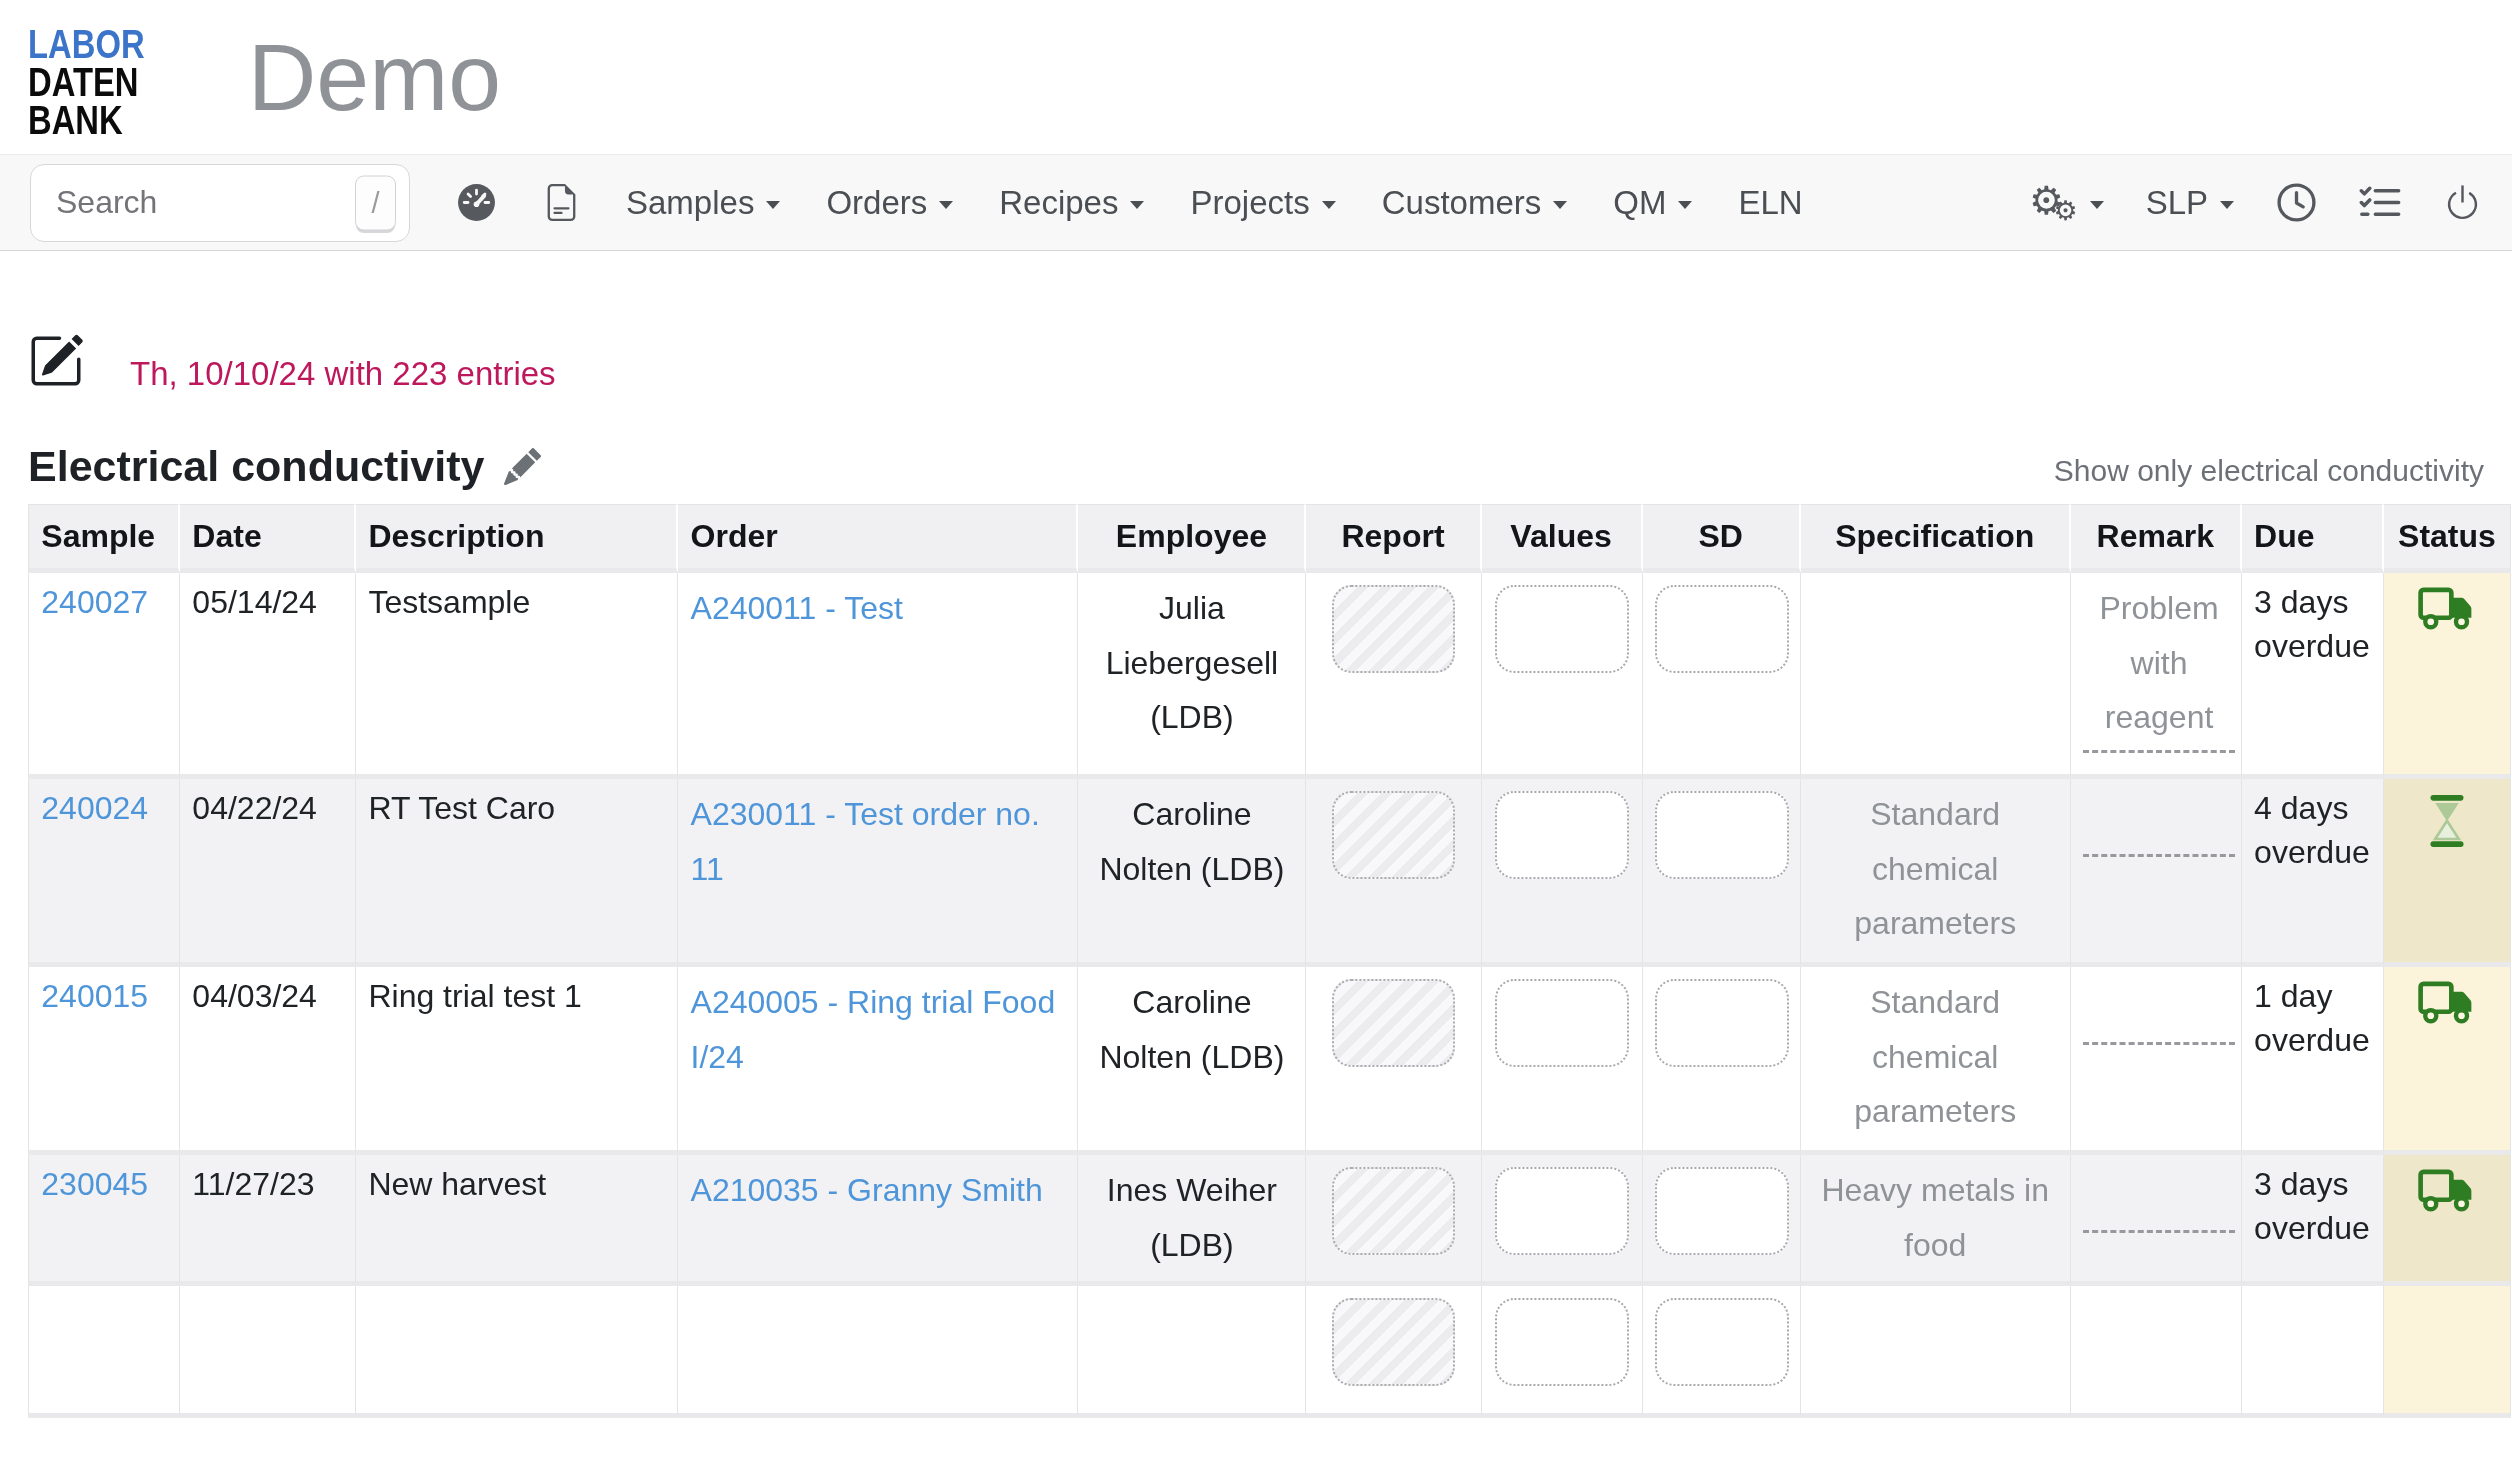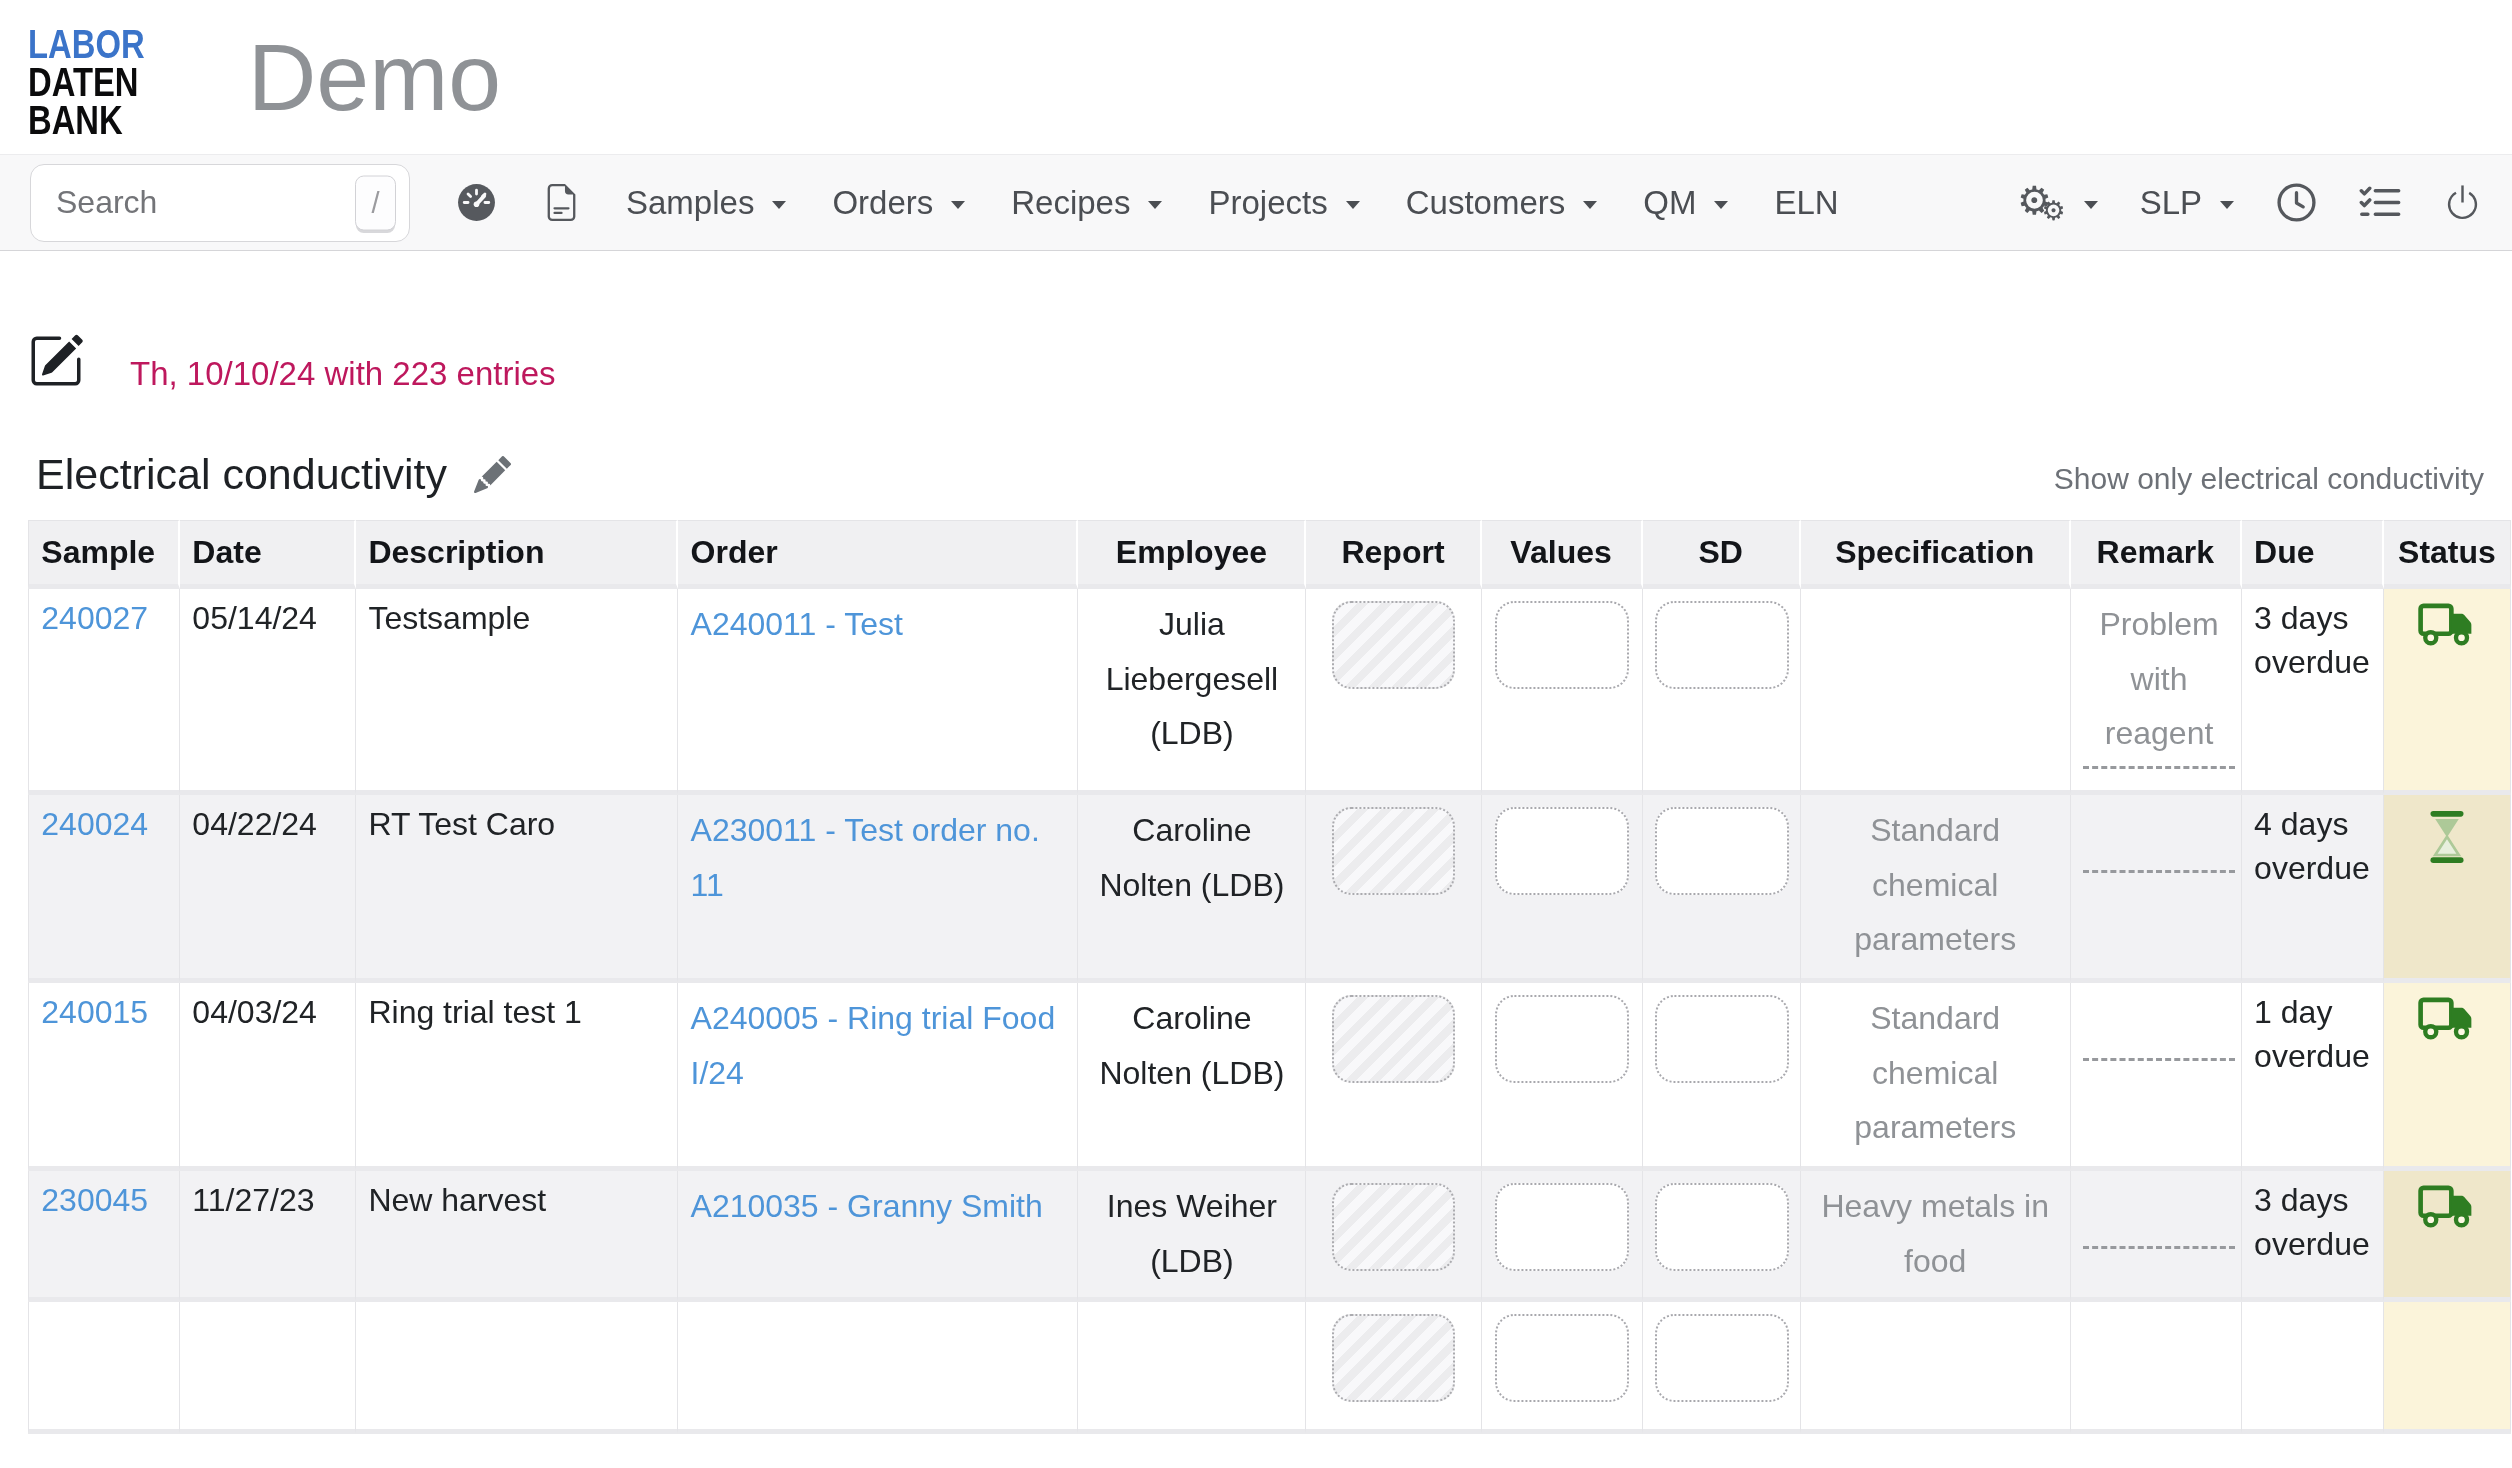--- a/index.html
+++ b/index.html
@@ -17,21 +17,21 @@
   
   .navbar{height:97px;background:#f8f8f9;border-top:0.9px solid #ececee;border-bottom:1.8px solid #d5d5d8;
           display:flex;align-items:center;padding:0 30px;gap:46px;box-sizing:border-box;}
   .search-wrap{position:relative;width:380px;flex:none;}
   .search-input{width:100%;height:78px;box-sizing:border-box;border:1.8px solid #d7d7da;border-radius:14px;
                 padding:0 71px 0 25px;font-size:32px;color:#202326;background:#fff;outline:none;font-family:inherit;}
   .search-input::placeholder{color:#737478;}
   .kbd-badge{position:absolute;right:14px;top:50%;transform:translateY(-50%);width:39px;height:53px;
              border:1.8px solid #d2d2d6;border-radius:8.8px;background:#fdfdfe;box-shadow:0 3.5px 0 -0.9px #d8d8db;
              color:#9b9b9f;font-size:29px;display:flex;align-items:center;justify-content:center;}
-  .nav-item{display:flex;align-items:center;gap:18px;font-size:33px;color:#4b4e53;cursor:pointer;white-space:nowrap;}
+  .nav-item{display:flex;align-items:center;gap:12px;font-size:33px;color:#4b4e53;cursor:pointer;white-space:nowrap;}
   .caret{width:0;height:0;border-left:7px solid transparent;border-right:7px solid transparent;
          border-top:8.8px solid #4b4e53;margin-top:4.4px;}
   .nav-icon{display:flex;align-items:center;color:#55585d;cursor:pointer;}
   .nav-menus{display:flex;align-items:center;gap:46px;}
   .nav-right{margin-left:auto;display:flex;align-items:center;gap:42px;}
   .gears{display:flex;align-items:flex-start;font-family:"DejaVu Sans",sans-serif;color:#55585d;line-height:1;}
   .gear-big{font-size:39px;}
   .gear-small{font-size:27px;margin:16px 0 0 -10.6px;}
 
   
@@ -41,21 +41,21 @@
   .page-title{font-size:76px;font-weight:bold;margin:0;color:#1e2125;letter-spacing:-0.9px;}
   .page-subtitle{font-size:33px;color:#be185d;margin-left:21px;margin-top:26.4px;}
 
   .date-row{margin-top:37px;display:flex;}
   .date-input{width:441px;height:86px;box-sizing:border-box;border:1.8px solid #cfd1d5;border-radius:14px 0 0 14px;
               padding:0 0 0 26.4px;font-size:33px;color:#1b1d20;outline:none;font-family:inherit;}
   .view-btn{width:143px;height:86px;box-sizing:border-box;border:1.8px solid #c5c7cb;border-left:none;
             border-radius:0 14px 14px 0;background:#e9eaee;font-size:33px;color:#1b1d20;cursor:pointer;font-family:inherit;}
 
   .section-row{margin-top:49px;display:flex;align-items:baseline;}
-  .section-title{font-size:43px;font-weight:normal;color:#1e2125;margin:8px;display:inline;}
+  .section-title{font-size:43px;font-weight:bold;color:#1e2125;margin:0;display:inline;}
   .section-subtitle{font-size:39px;font-weight:bold;color:#1e2125;margin-left:16px;}
   .section-pencil{margin-left:19.4px;position:relative;top:3.5px;color:#6c7176;cursor:pointer;}
   .filter-link{margin-left:auto;font-size:30px;color:#6d7177;cursor:pointer;}
 
   
   table.param-table{margin-top:12.3px;border-collapse:separate;border-spacing:0;table-layout:fixed;
                     width:2483px;font-size:32px;}
   th{background:#f0f0f2;font-weight:bold;color:#131519;text-align:left;padding:0 12.3px;height:69px;
      box-sizing:border-box;border-right:2.6px solid #fff;border-top:1.8px solid #e4e4e7;
      border-bottom:5.3px solid #e9e9ec;vertical-align:middle;}

